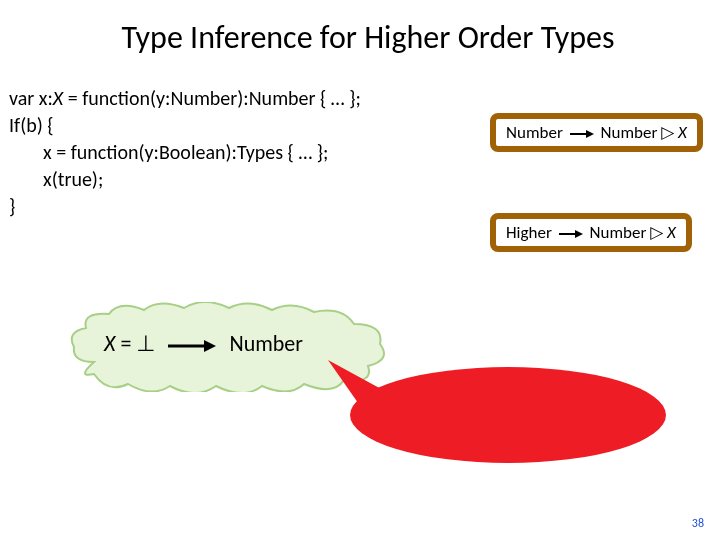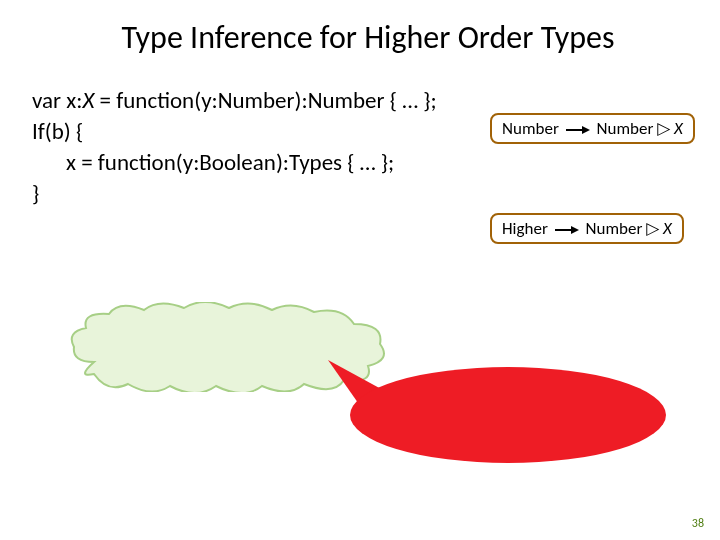--- a/index.html
+++ b/index.html
@@ -14,31 +14,31 @@
     overflow: hidden;
   }
   .title {
     font-size: 32px;
     text-align: center;
     margin: 18px 0 28px 0;
     font-weight: 400;
     padding-left: 16px;
   }
   .code {
-    font-size: 23px;
+    font-size: 20px;
     line-height: 1.35;
-    padding: 0 32px;
+    padding: 0 9px;
     position: relative;
   }
   .italic { font-style: italic; }
   .indent { padding-left: 34px; }
   .callout {
     position: absolute;
     background: #fff;
-    border: 2px solid #a16207;
+    border: 6px solid #a16207;
     border-radius: 8px;
     padding: 3px 10px;
     font-size: 17px;
     white-space: nowrap;
   }
   .arrow-small {
     display: inline-block;
     vertical-align: middle;
     margin: 0 3px;
   }
@@ -90,34 +90,35 @@
     top: 30px;
     text-align: center;
     color: #fff;
     font-size: 30px;
   }
   .pagenum {
     position: absolute;
     right: 16px;
     bottom: 10px;
     font-size: 12px;
-    color: #4d7c0f;
+    color: #1d4ed8;
   }
 </style>
 </head>
 <body>
 
 <div class="title">Type Inference for Higher Order Types</div>
 
 <div class="code">
   <div>
     <span>var x:</span><span class="italic">X</span><span> = function(y:Number):Number { … };</span>
   </div>
   <div>If(b) {</div>
   <div class="indent">x = function(y:Boolean):Types { … };</div>
+  <div class="indent">x(true);</div>
   <div>}</div>
 </div>
 
 <div class="callout" style="left:490px; top:113px;">
   <span>Number</span>
   <svg class="arrow-small" width="24" height="10" viewBox="0 0 24 10">
     <line x1="0" y1="5" x2="16" y2="5" stroke="#000" stroke-width="2"></line>
     <polygon points="16,1 24,5 16,9" fill="#000"></polygon>
   </svg>
   <span>Number ▷ </span><span class="italic">X</span>
@@ -133,20 +134,28 @@
 </div>
 
 <div class="cloud-wrap">
   <svg class="cloud" viewBox="0 0 330 90" preserveAspectRatio="none">
     <path d="M30 60 Q8 60 10 45 Q2 30 22 26 Q18 10 45 12 Q55 -2 80 8
              Q95 -4 120 6 Q140 -6 165 6 Q185 -4 208 8 Q228 -2 250 10
              Q278 4 290 22 Q320 22 316 42 Q328 58 304 64 Q310 82 280 78
              Q270 94 240 82 Q225 96 198 84 Q180 98 152 84 Q132 98 106 84
              Q88 96 64 82 Q44 92 30 72 Q12 76 30 60 Z"></path>
   </svg>
+  <div class="cloud-text">
+    <span class="italic">X</span><span> = ⊥</span>
+    <svg class="big-arrow" width="48" height="14" viewBox="0 0 48 14">
+      <line x1="0" y1="7" x2="36" y2="7" stroke="#000" stroke-width="3"></line>
+      <polygon points="36,1 48,7 36,13" fill="#000"></polygon>
+    </svg>
+    <span>Number</span>
+  </div>
 </div>
 
 <div class="bubble">
   <svg class="tail" viewBox="0 0 80 50">
     <polygon points="0,0 55,30 35,50"></polygon>
   </svg>
   <svg class="ellipse" viewBox="0 0 320 100" preserveAspectRatio="none">
     <ellipse cx="160" cy="50" rx="158" ry="48"></ellipse>
   </svg>
 </div>

